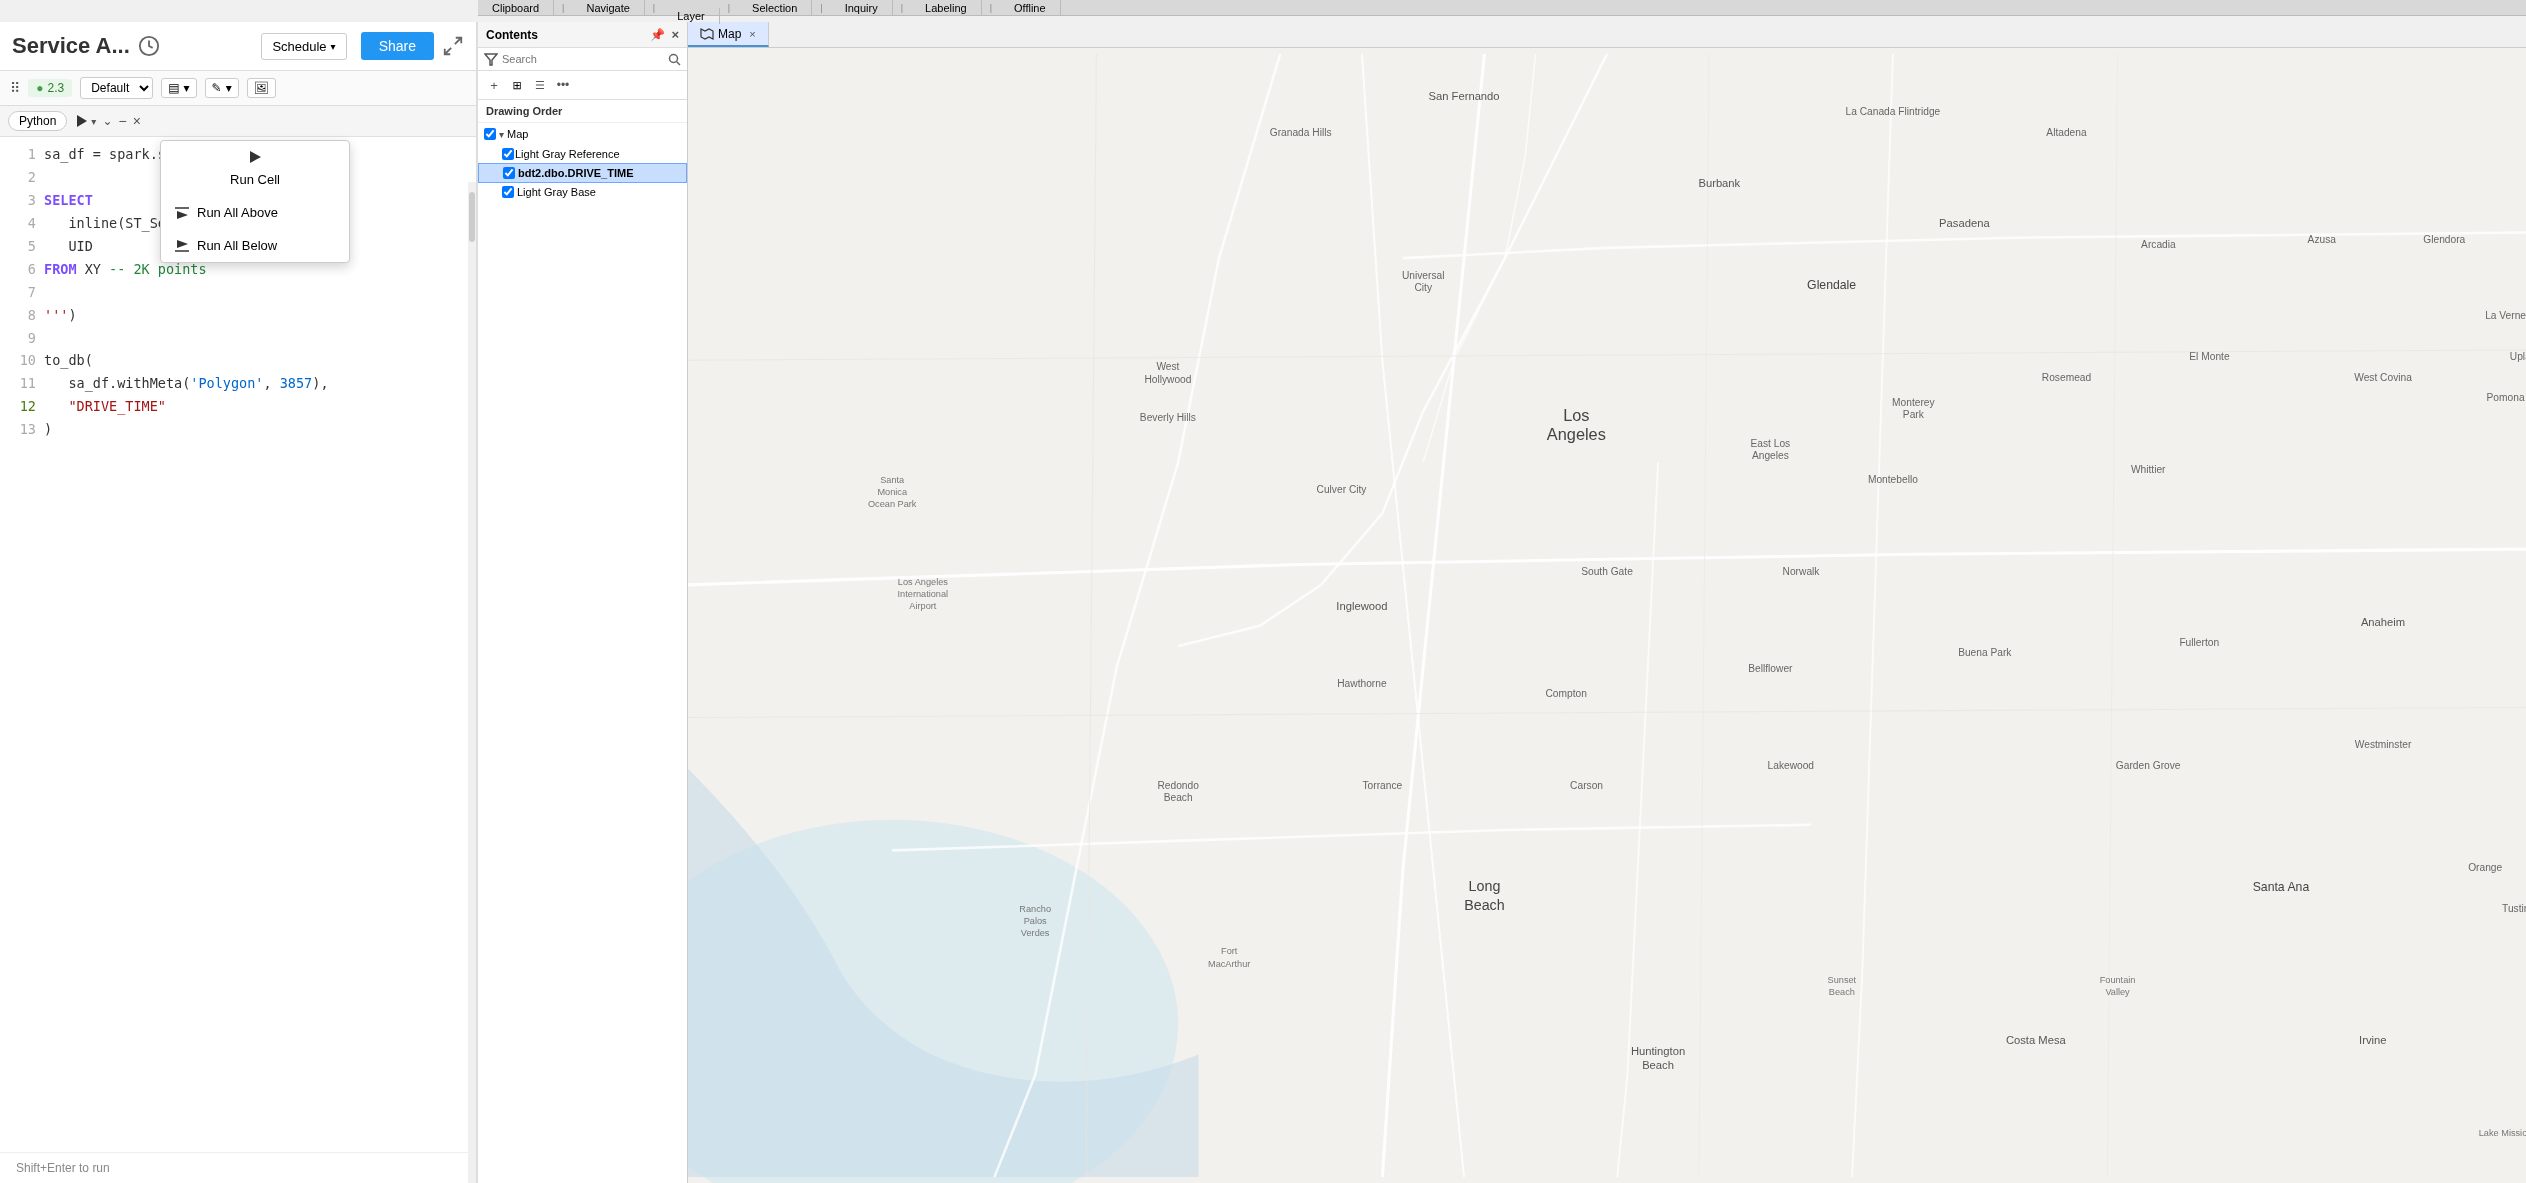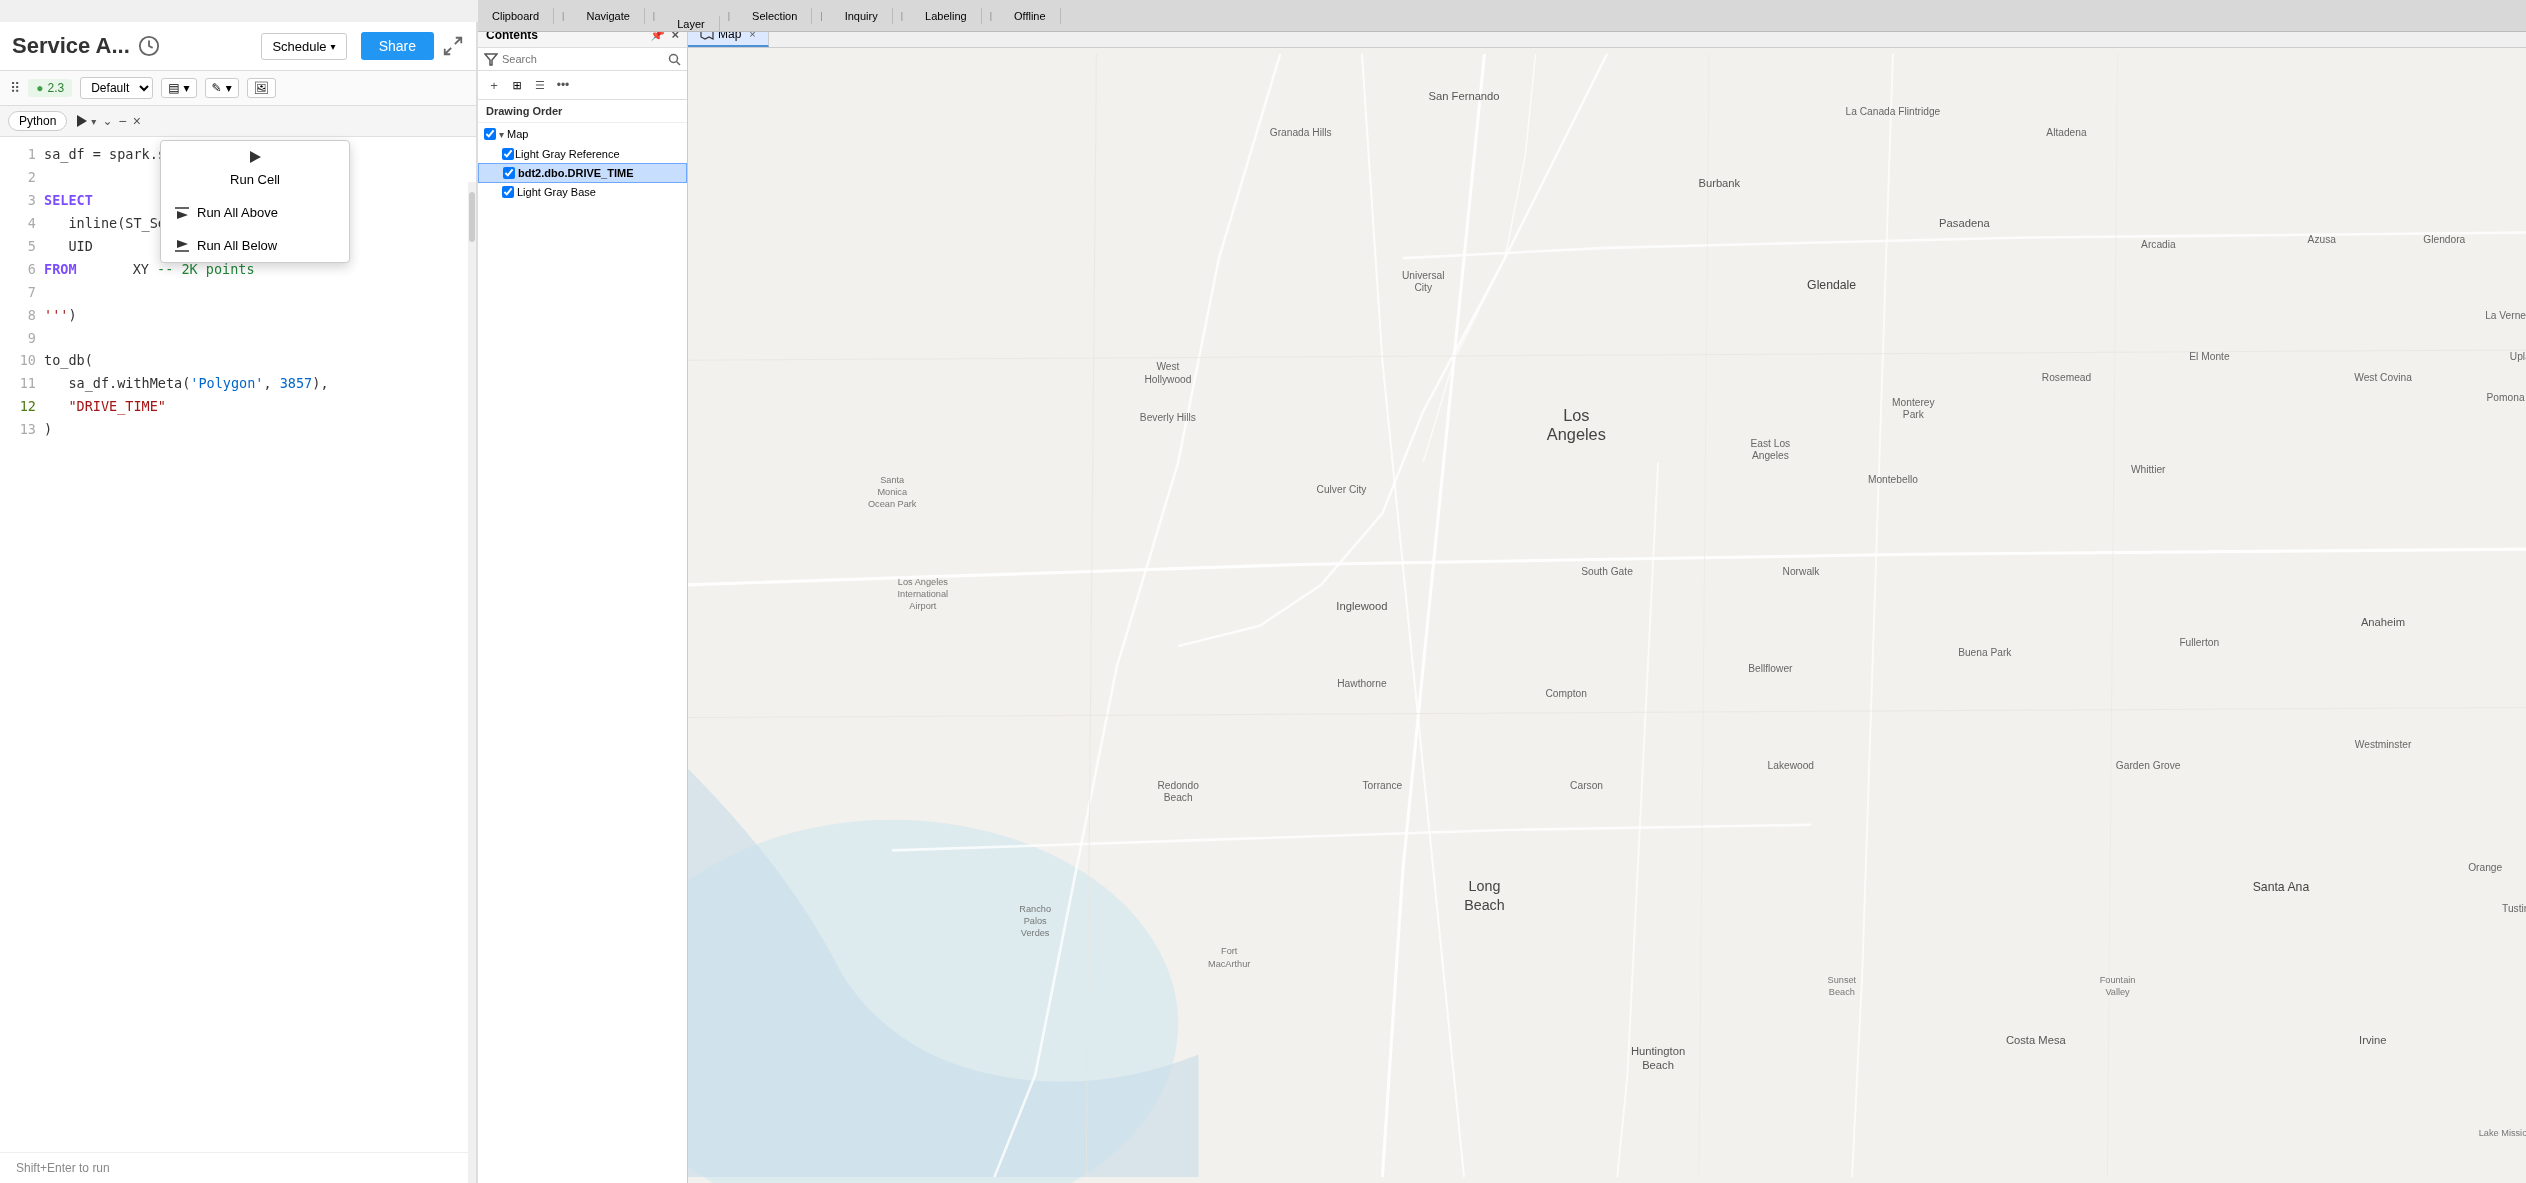--- a/index.html
+++ b/index.html
@@ -1,21 +1,21 @@
 <!DOCTYPE html>
 <html><head>
   <meta charset="utf-8">
   <style>
     * { box-sizing: border-box; margin: 0; padding: 0; }
     body { font-family: 'Segoe UI', Arial, sans-serif; font-size: 13px; background: #f0f0f0; overflow: hidden; width: 2526px; height: 1183px; }
   </style>
 </head>
 <body>
 
-<div style="position:fixed; top:0; left:478px; right:0; height:32px; background:#d8d8d8; border-bottom:1px solid #bbb; display:flex; align-items:center; z-index:10; font-size:11px;">
+<div style="position:fixed; top:0; left:478px; right:0; height:16px; background:#d8d8d8; border-bottom:1px solid #bbb; display:flex; align-items:center; z-index:10; font-size:11px;">
   <div style="padding:2px 14px; border-right:1px solid #bbb; cursor:pointer;">Clipboard</div>
   <div style="padding:2px 8px; color:#888; font-size:9px;">|</div>
   <div style="padding:2px 14px; border-right:1px solid #bbb; cursor:pointer;">Navigate</div>
   <div style="padding:2px 8px; color:#888; font-size:9px;">|</div>
   <div style="padding:2px 14px; border-right:1px solid #bbb; cursor:pointer;margin-top:16px;">Layer</div>
   <div style="padding:2px 8px; color:#888; font-size:9px;">|</div>
   <div style="padding:2px 14px; border-right:1px solid #bbb; cursor:pointer;">Selection</div>
   <div style="padding:2px 8px; color:#888; font-size:9px;">|</div>
   <div style="padding:2px 14px; border-right:1px solid #bbb; cursor:pointer;">Inquiry</div>
   <div style="padding:2px 8px; color:#888; font-size:9px;">|</div>
@@ -128,21 +128,21 @@
         <div style="flex:1; white-space:pre;">   <span style="color:#333;">inline(ST_ServiceArea(</span></div>
       </div>
 
       <div style="display:flex;">
         <div style="width:44px; padding:0 8px; text-align:right; color:#aaa; user-select:none; flex-shrink:0;">5</div>
         <div style="flex:1; white-space:pre;">   <span style="color:#333;">UID</span></div>
       </div>
 
       <div style="display:flex;">
         <div style="width:44px; padding:0 8px; text-align:right; color:#aaa; user-select:none; flex-shrink:0;">6</div>
-        <div style="flex:1; white-space:pre;"><span style="color:#7c4dff; font-weight:bold;">FROM</span><span style="color:#333;padding-left:48px;"> XY </span><span style="color:#22863a;">-- 2K points</span></div>
+        <div style="flex:1; white-space:pre;"><span style="color:#7c4dff; font-weight:bold;">FROM</span><span style="color:#333;"> XY </span><span style="color:#22863a;">-- 2K points</span></div>
       </div>
 
       <div style="display:flex;">
         <div style="width:44px; padding:0 8px; text-align:right; color:#aaa; user-select:none; flex-shrink:0;">7</div>
         <div style="flex:1; white-space:pre;"> </div>
       </div>
 
       <div style="display:flex;">
         <div style="width:44px; padding:0 8px; text-align:right; color:#aaa; user-select:none; flex-shrink:0;">8</div>
         <div style="flex:1; white-space:pre;"><span style="color:#a31515;">'''</span><span style="color:#333;">)</span></div>

